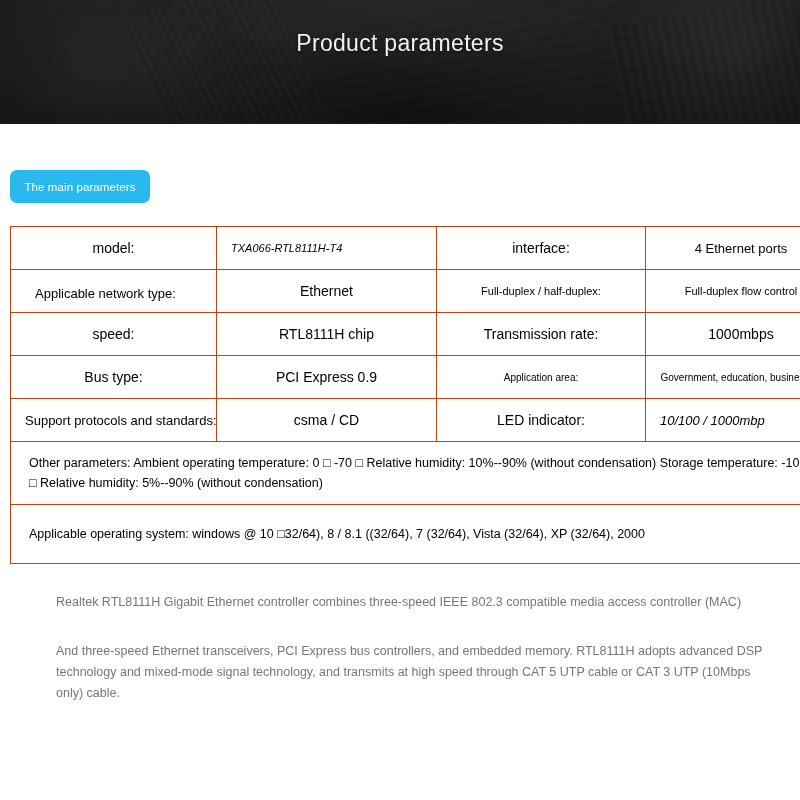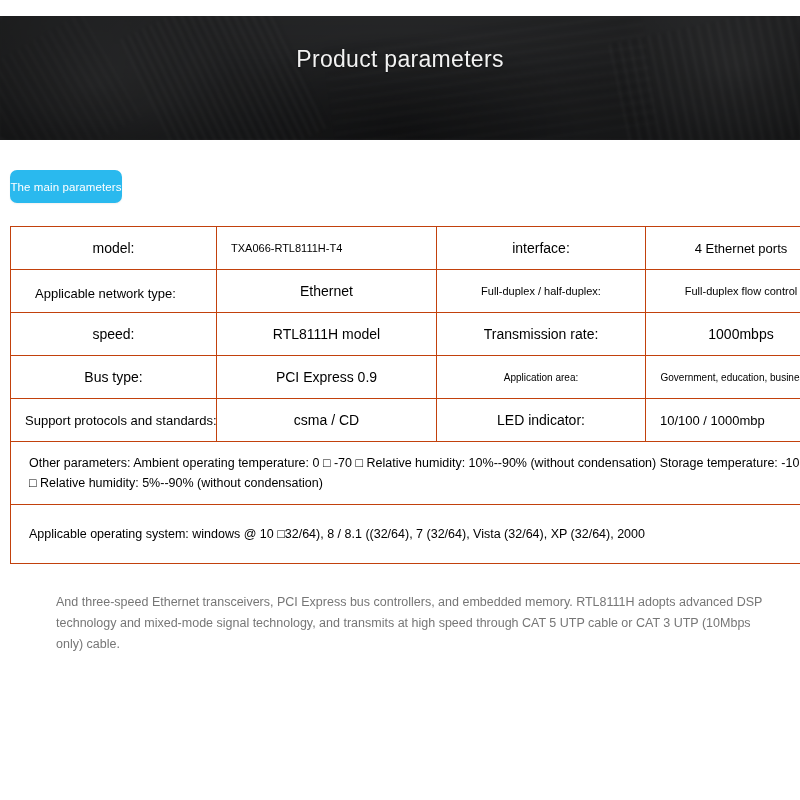--- a/index.html
+++ b/index.html
@@ -5,21 +5,21 @@
   html,body{margin:0;padding:0;}
   body{
     width:800px;height:800px;overflow:hidden;background:#ffffff;
     font-family:"Liberation Sans",sans-serif;color:#6f6f6f;
     -webkit-font-smoothing:antialiased;
   }
   .page{position:relative;width:800px;height:800px;}
 
   
   .banner{
-    position:absolute;left:0;top:16px;width:800px;height:124px;
+    position:absolute;left:0;top:0;width:800px;height:124px;
     background:#2f3032;overflow:hidden;
   }
   .banner-photo{
     position:absolute;inset:0;
     background-color:#343537;
     background-image:
       linear-gradient(115deg, rgba(255,255,255,.055) 0 2px, rgba(0,0,0,.05) 2px 9px),
       linear-gradient(115deg, rgba(255,255,255,.04) 0 1px, rgba(0,0,0,.035) 1px 5px),
       linear-gradient(25deg, rgba(255,255,255,.05) 0 3px, rgba(0,0,0,.06) 3px 16px),
       radial-gradient(ellipse 200px 120px at 12% 55%, rgba(255,255,255,.10), rgba(0,0,0,0) 70%),
@@ -51,21 +51,21 @@
     text-shadow:0 1px 2px rgba(0,0,0,.55);
   }
   .banner-sub{
     position:absolute;left:0;top:86px;width:740px;text-align:center;
     font-size:8px;color:#b7b7b7;letter-spacing:1.1px;font-weight:400;
     text-shadow:0 1px 1px rgba(0,0,0,.5);
   }
 
   
   .main-tab{
-    position:absolute;left:10px;top:170px;width:112px;height:33px;
+    position:absolute;left:10px;top:170px;width:140px;height:33px;
     background:#2ab9ee;border-radius:7px;
     display:flex;align-items:center;justify-content:center;
     color:#ffffff;font-size:11.5px;letter-spacing:.1px;
     box-shadow:0 1px 2px rgba(0,0,0,.06);
   }
 
   
   .spec-table{
     position:absolute;left:10px;top:226px;width:780px;
     border-collapse:collapse;table-layout:fixed;
@@ -75,21 +75,21 @@
     height:42px;padding:0 4px;vertical-align:middle;
     text-align:center;color:#000000;font-size:13.5px;
     overflow:hidden;white-space:nowrap;
   }
   .c1{width:197px;} .c2{width:201px;} .c3{width:200px;} .c4{width:182px;}
 
   td.sz-lg{font-size:14px;}
   td.sz-md{font-size:13px;}
   td.sz-sm{font-size:11px;}
   td.sz-xs{font-size:10px;}
-  td.al-left{text-align:left;padding-left:14px;}
+  td.al-left{text-align:left;padding-left:14px;font-style:italic;}
   td.al-left-tight{text-align:left;padding-left:14px;}
 
   
   .wrap-clip{
     display:block;white-space:normal;line-height:20px;
     text-align:left;padding-left:20px;
     position:relative;top:3px;
   }
   .overflow-left{
     display:block;white-space:nowrap;position:relative;left:-6px;
@@ -100,21 +100,21 @@
     padding:0 0 0 18px;font-size:12.5px;line-height:20px;white-space:normal;
   }
   td.full.os{height:58px;}
 
   
   .notes{
     position:absolute;left:56px;top:592px;width:716px;
     font-size:12.5px;line-height:21px;color:#767676;
   }
   .notes p{margin:0;}
-  .notes p + p{margin-top:16px;}
+  .notes p + p{margin-top:28px;}
 </style>
 </head>
 <body>
 
 <div class="page">
 
   <div class="banner">
     <div class="banner-photo"></div>
     <div class="banner-chipA"></div>
     <div class="banner-chipD"></div>
@@ -139,21 +139,21 @@
       <tr>
         <td class="c1 sz-md">
           <span class="wrap-clip">Applicable network type:</span>
         </td>
         <td class="c2 sz-lg">Ethernet</td>
         <td class="c3 sz-sm">Full-duplex / half-duplex:</td>
         <td class="c4 sz-sm">Full-duplex flow control</td>
       </tr>
       <tr>
         <td class="c1 sz-lg">speed:</td>
-        <td class="c2 sz-lg">RTL8111H model</td>
+        <td class="c2 sz-lg">RTL8111H chip</td>
         <td class="c3 sz-lg">Transmission rate:</td>
         <td class="c4 sz-lg">1000mbps</td>
       </tr>
       <tr>
         <td class="c1 sz-lg">Bus type:</td>
         <td class="c2 sz-lg">PCI Express 0.9</td>
         <td class="c3 sz-xs">Application area:</td>
         <td class="c4 sz-xs">
           <span class="overflow-left">Government, education, business</span>
         </td>
@@ -167,16 +167,17 @@
       <tr>
         <td class="full" colspan="4">Other parameters: Ambient operating temperature: 0 □ -70 □ Relative humidity: 10%--90% (without condensation) Storage temperature: -10 □ -80 □ Relative humidity: 5%--90% (without condensation)</td>
       </tr>
       <tr>
         <td class="full os" colspan="4">Applicable operating system: windows @ 10 □32/64), 8 / 8.1 ((32/64), 7 (32/64), Vista (32/64), XP (32/64), 2000</td>
       </tr>
     </tbody>
   </table>
 
   <div class="notes">
+    <p>Realtek RTL8111H Gigabit Ethernet controller combines three-speed IEEE 802.3 compatible media access controller (MAC)</p>
     <p>And three-speed Ethernet transceivers, PCI Express bus controllers, and embedded memory. RTL8111H adopts advanced DSP technology and mixed-mode signal technology, and transmits at high speed through CAT 5 UTP cable or  CAT 3 UTP (10Mbps only) cable.</p>
   </div>
 
 </div>
 
 </body></html>

